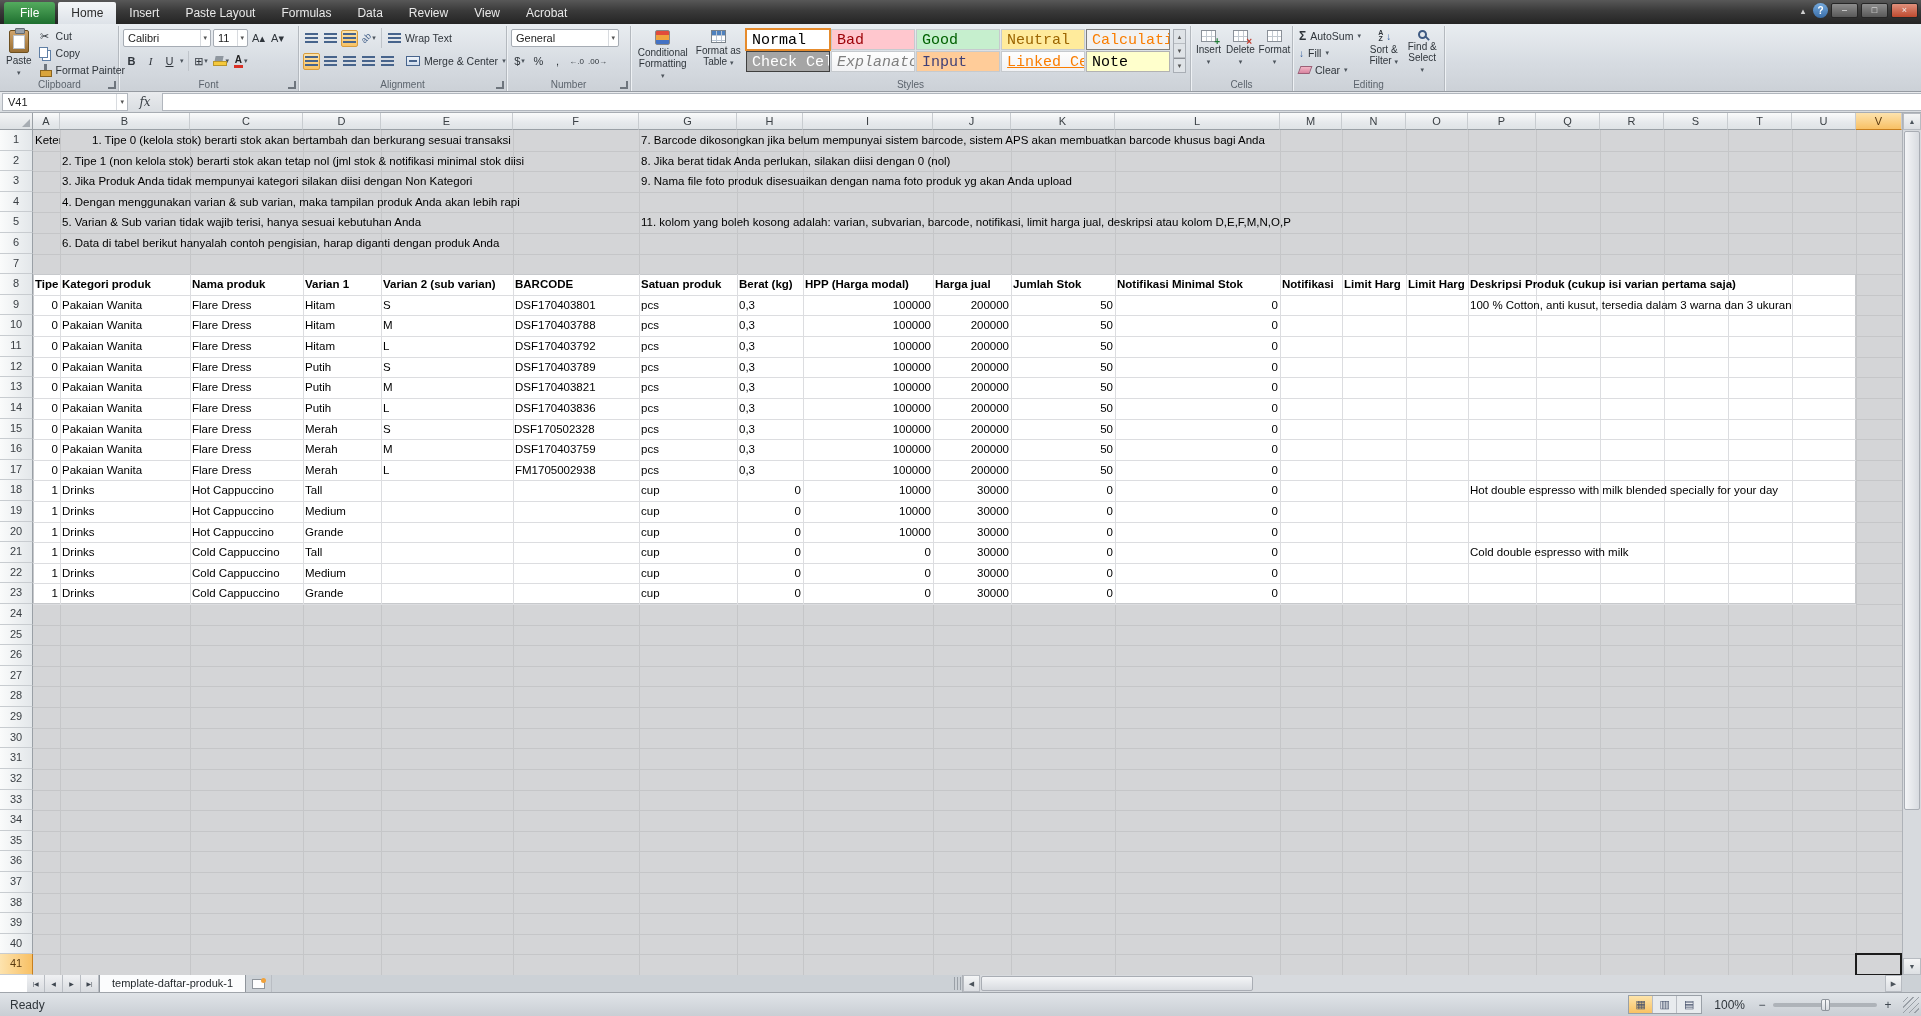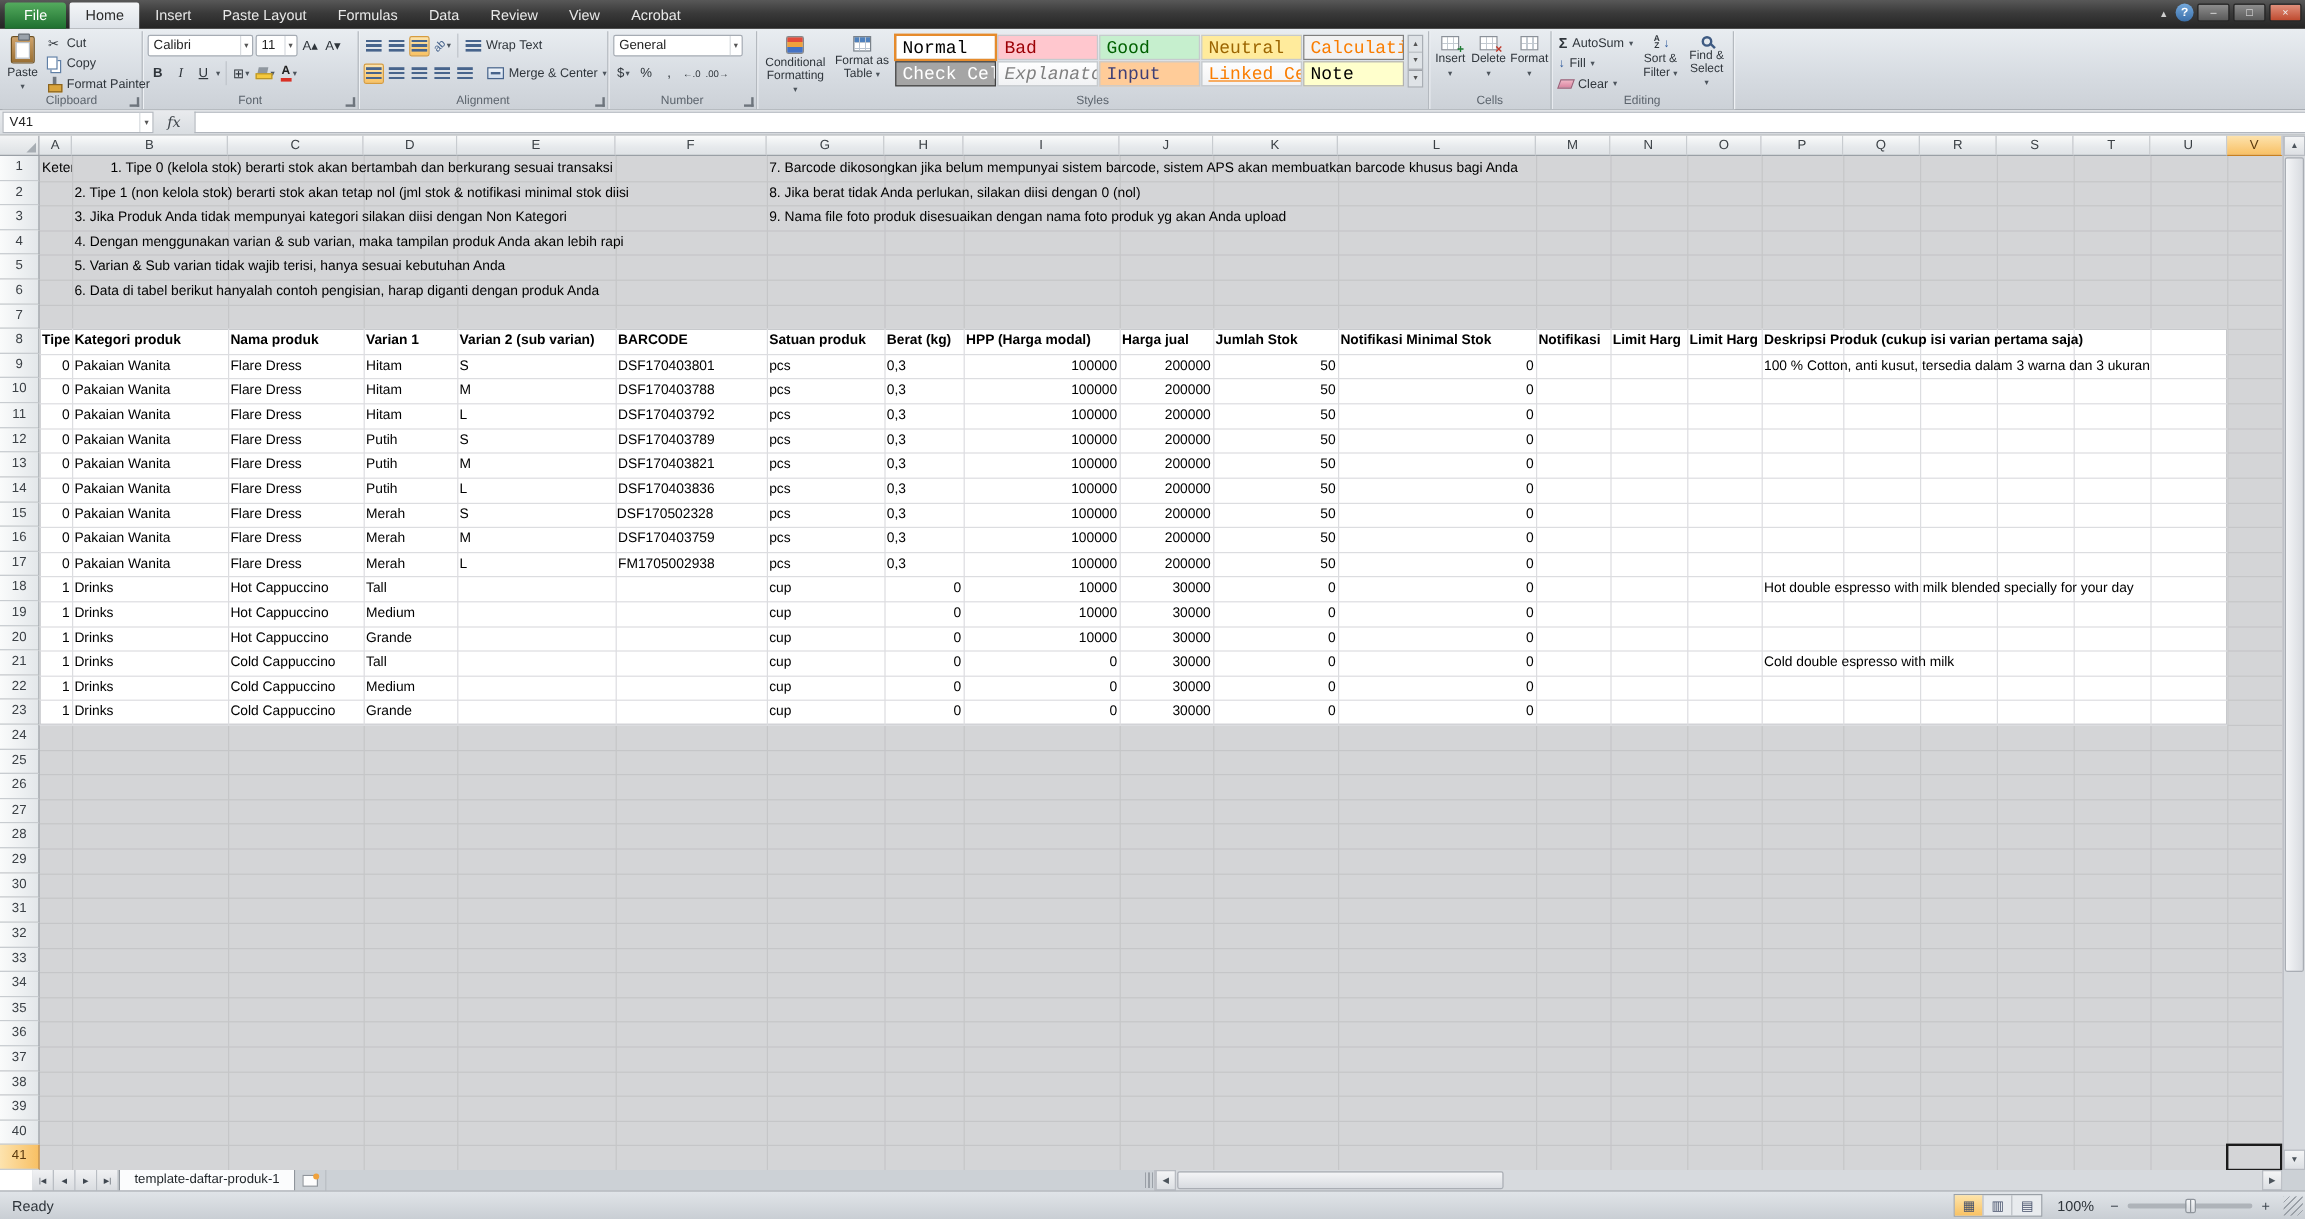--- a/index.html
+++ b/index.html
@@ -573,20 +573,21 @@
         <div class="bline-v" style="left: 1792px; top: 161.27px; height: 329.76px;"></div>
         <div class="cell" style="left: 33px; top: 17px; height: 20.61px; line-height: 20.61px; width: 27px; overflow: hidden;">Keterangan:</div>
         <div class="cell" style="left: 60px; top: 17px; height: 20.61px; line-height: 20.61px; width: 579px; overflow: hidden; margin-left: 30px;">1. Tipe 0 (kelola stok) berarti stok akan bertambah dan berkurang sesuai transaksi</div>
         <div class="cell" style="left: 639px; top: 17px; height: 20.61px; line-height: 20.61px;">7. Barcode dikosongkan jika belum mempunyai sistem barcode, sistem APS akan membuatkan barcode khusus bagi Anda</div>
         <div class="cell" style="left: 60px; top: 37.61px; height: 20.61px; line-height: 20.61px; width: 579px; overflow: hidden;">2. Tipe 1 (non kelola stok) berarti stok akan tetap nol (jml stok &amp; notifikasi minimal stok diisi</div>
         <div class="cell" style="left: 639px; top: 37.61px; height: 20.61px; line-height: 20.61px;">8. Jika berat tidak Anda perlukan, silakan diisi dengan 0 (nol)</div>
         <div class="cell" style="left: 60px; top: 58.22px; height: 20.61px; line-height: 20.61px; width: 579px; overflow: hidden;">3. Jika Produk Anda tidak mempunyai kategori silakan diisi dengan Non Kategori</div>
         <div class="cell" style="left: 639px; top: 58.22px; height: 20.61px; line-height: 20.61px;">9. Nama file foto produk disesuaikan dengan nama foto produk yg akan Anda upload</div>
         <div class="cell" style="left: 60px; top: 78.83px; height: 20.61px; line-height: 20.61px; width: 579px; overflow: hidden;">4. Dengan menggunakan varian &amp; sub varian, maka tampilan produk Anda akan lebih rapi</div>
         <div class="cell" style="left: 60px; top: 99.44px; height: 20.61px; line-height: 20.61px; width: 579px; overflow: hidden;">5. Varian &amp; Sub varian tidak wajib terisi, hanya sesuai kebutuhan Anda</div>
+        <div class="cell" style="left: 639px; top: 99.44px; height: 20.61px; line-height: 20.61px;">11. kolom yang boleh kosong adalah: varian, subvarian, barcode, notifikasi, limit harga jual,  deskripsi atau kolom D,E,F,M,N,O,P</div>
         <div class="cell" style="left: 60px; top: 120.05px; height: 20.61px; line-height: 20.61px; width: 579px; overflow: hidden;">6. Data di tabel berikut hanyalah contoh pengisian, harap diganti dengan produk Anda</div>
         <div class="cell bold" style="left: 33px; top: 161.27px; height: 20.61px; line-height: 20.61px;">Tipe</div>
         <div class="cell bold" style="left: 60px; top: 161.27px; height: 20.61px; line-height: 20.61px;">Kategori produk</div>
         <div class="cell bold" style="left: 190px; top: 161.27px; height: 20.61px; line-height: 20.61px;">Nama produk</div>
         <div class="cell bold" style="left: 303px; top: 161.27px; height: 20.61px; line-height: 20.61px;">Varian 1</div>
         <div class="cell bold" style="left: 381px; top: 161.27px; height: 20.61px; line-height: 20.61px;">Varian 2 (sub varian)</div>
         <div class="cell bold" style="left: 513px; top: 161.27px; height: 20.61px; line-height: 20.61px;">BARCODE</div>
         <div class="cell bold" style="left: 639px; top: 161.27px; height: 20.61px; line-height: 20.61px;">Satuan produk</div>
         <div class="cell bold" style="left: 737px; top: 161.27px; height: 20.61px; line-height: 20.61px;">Berat (kg)</div>
         <div class="cell bold" style="left: 803px; top: 161.27px; height: 20.61px; line-height: 20.61px;">HPP (Harga modal)</div>

